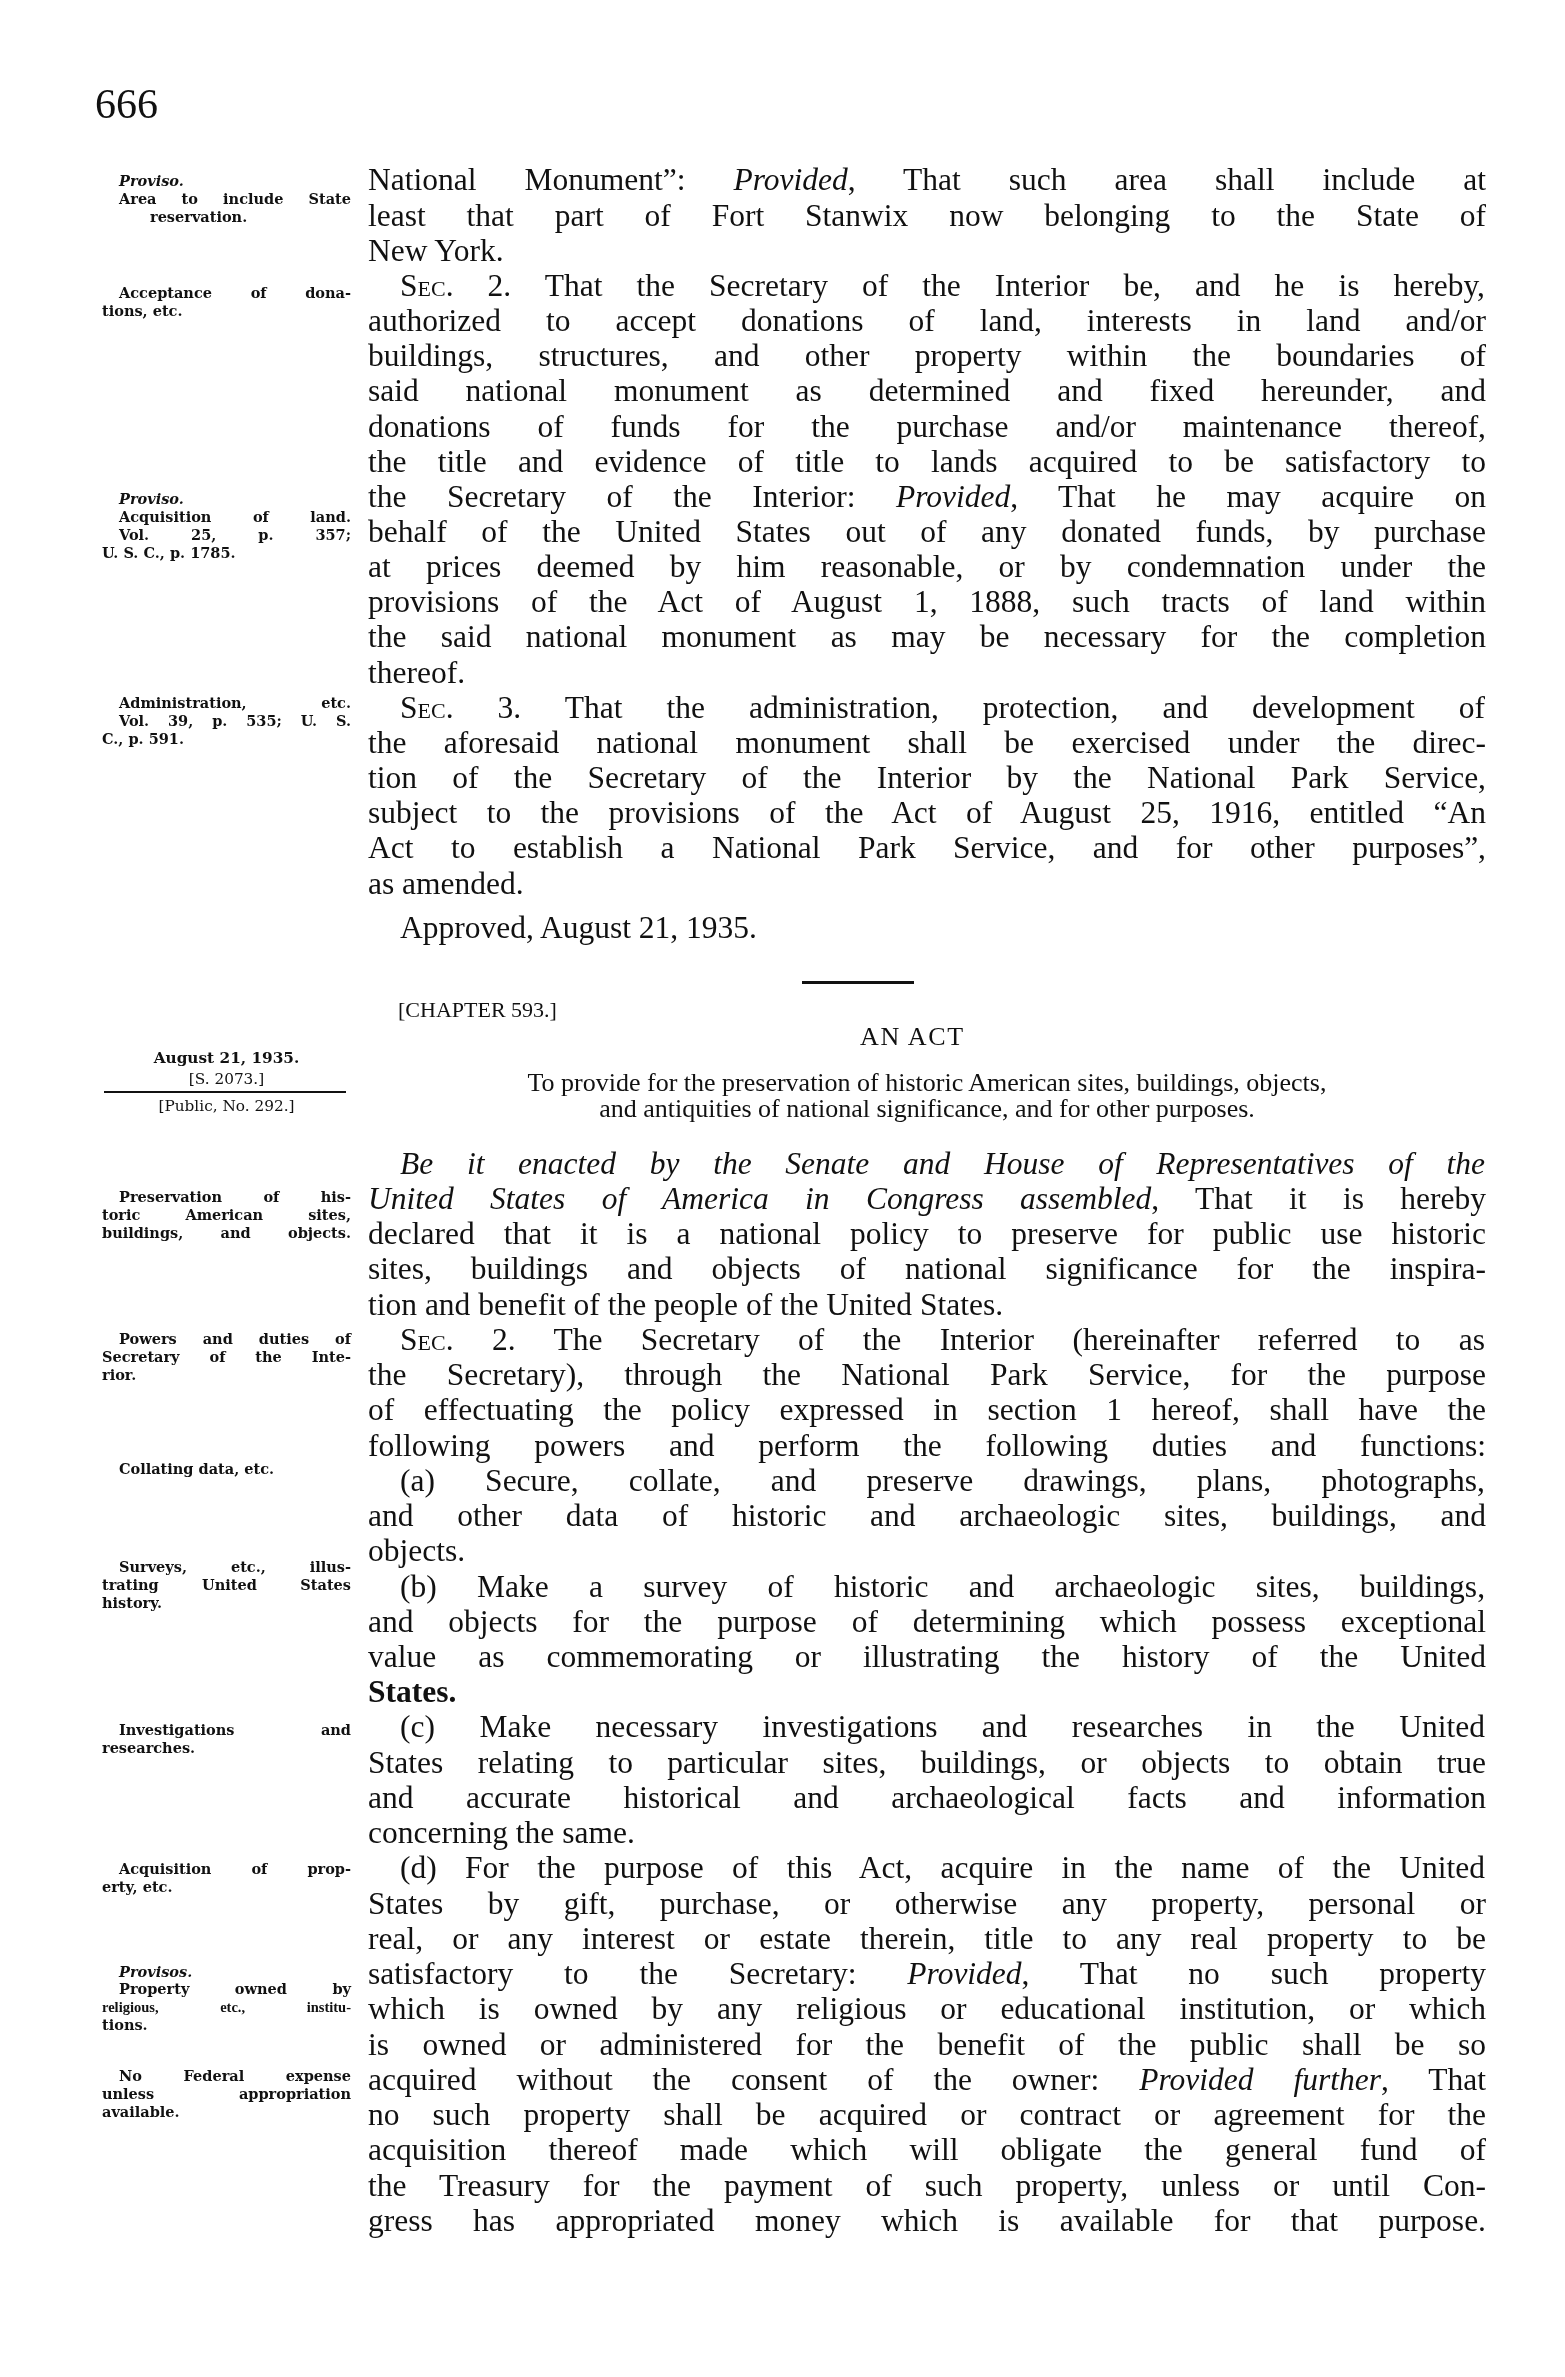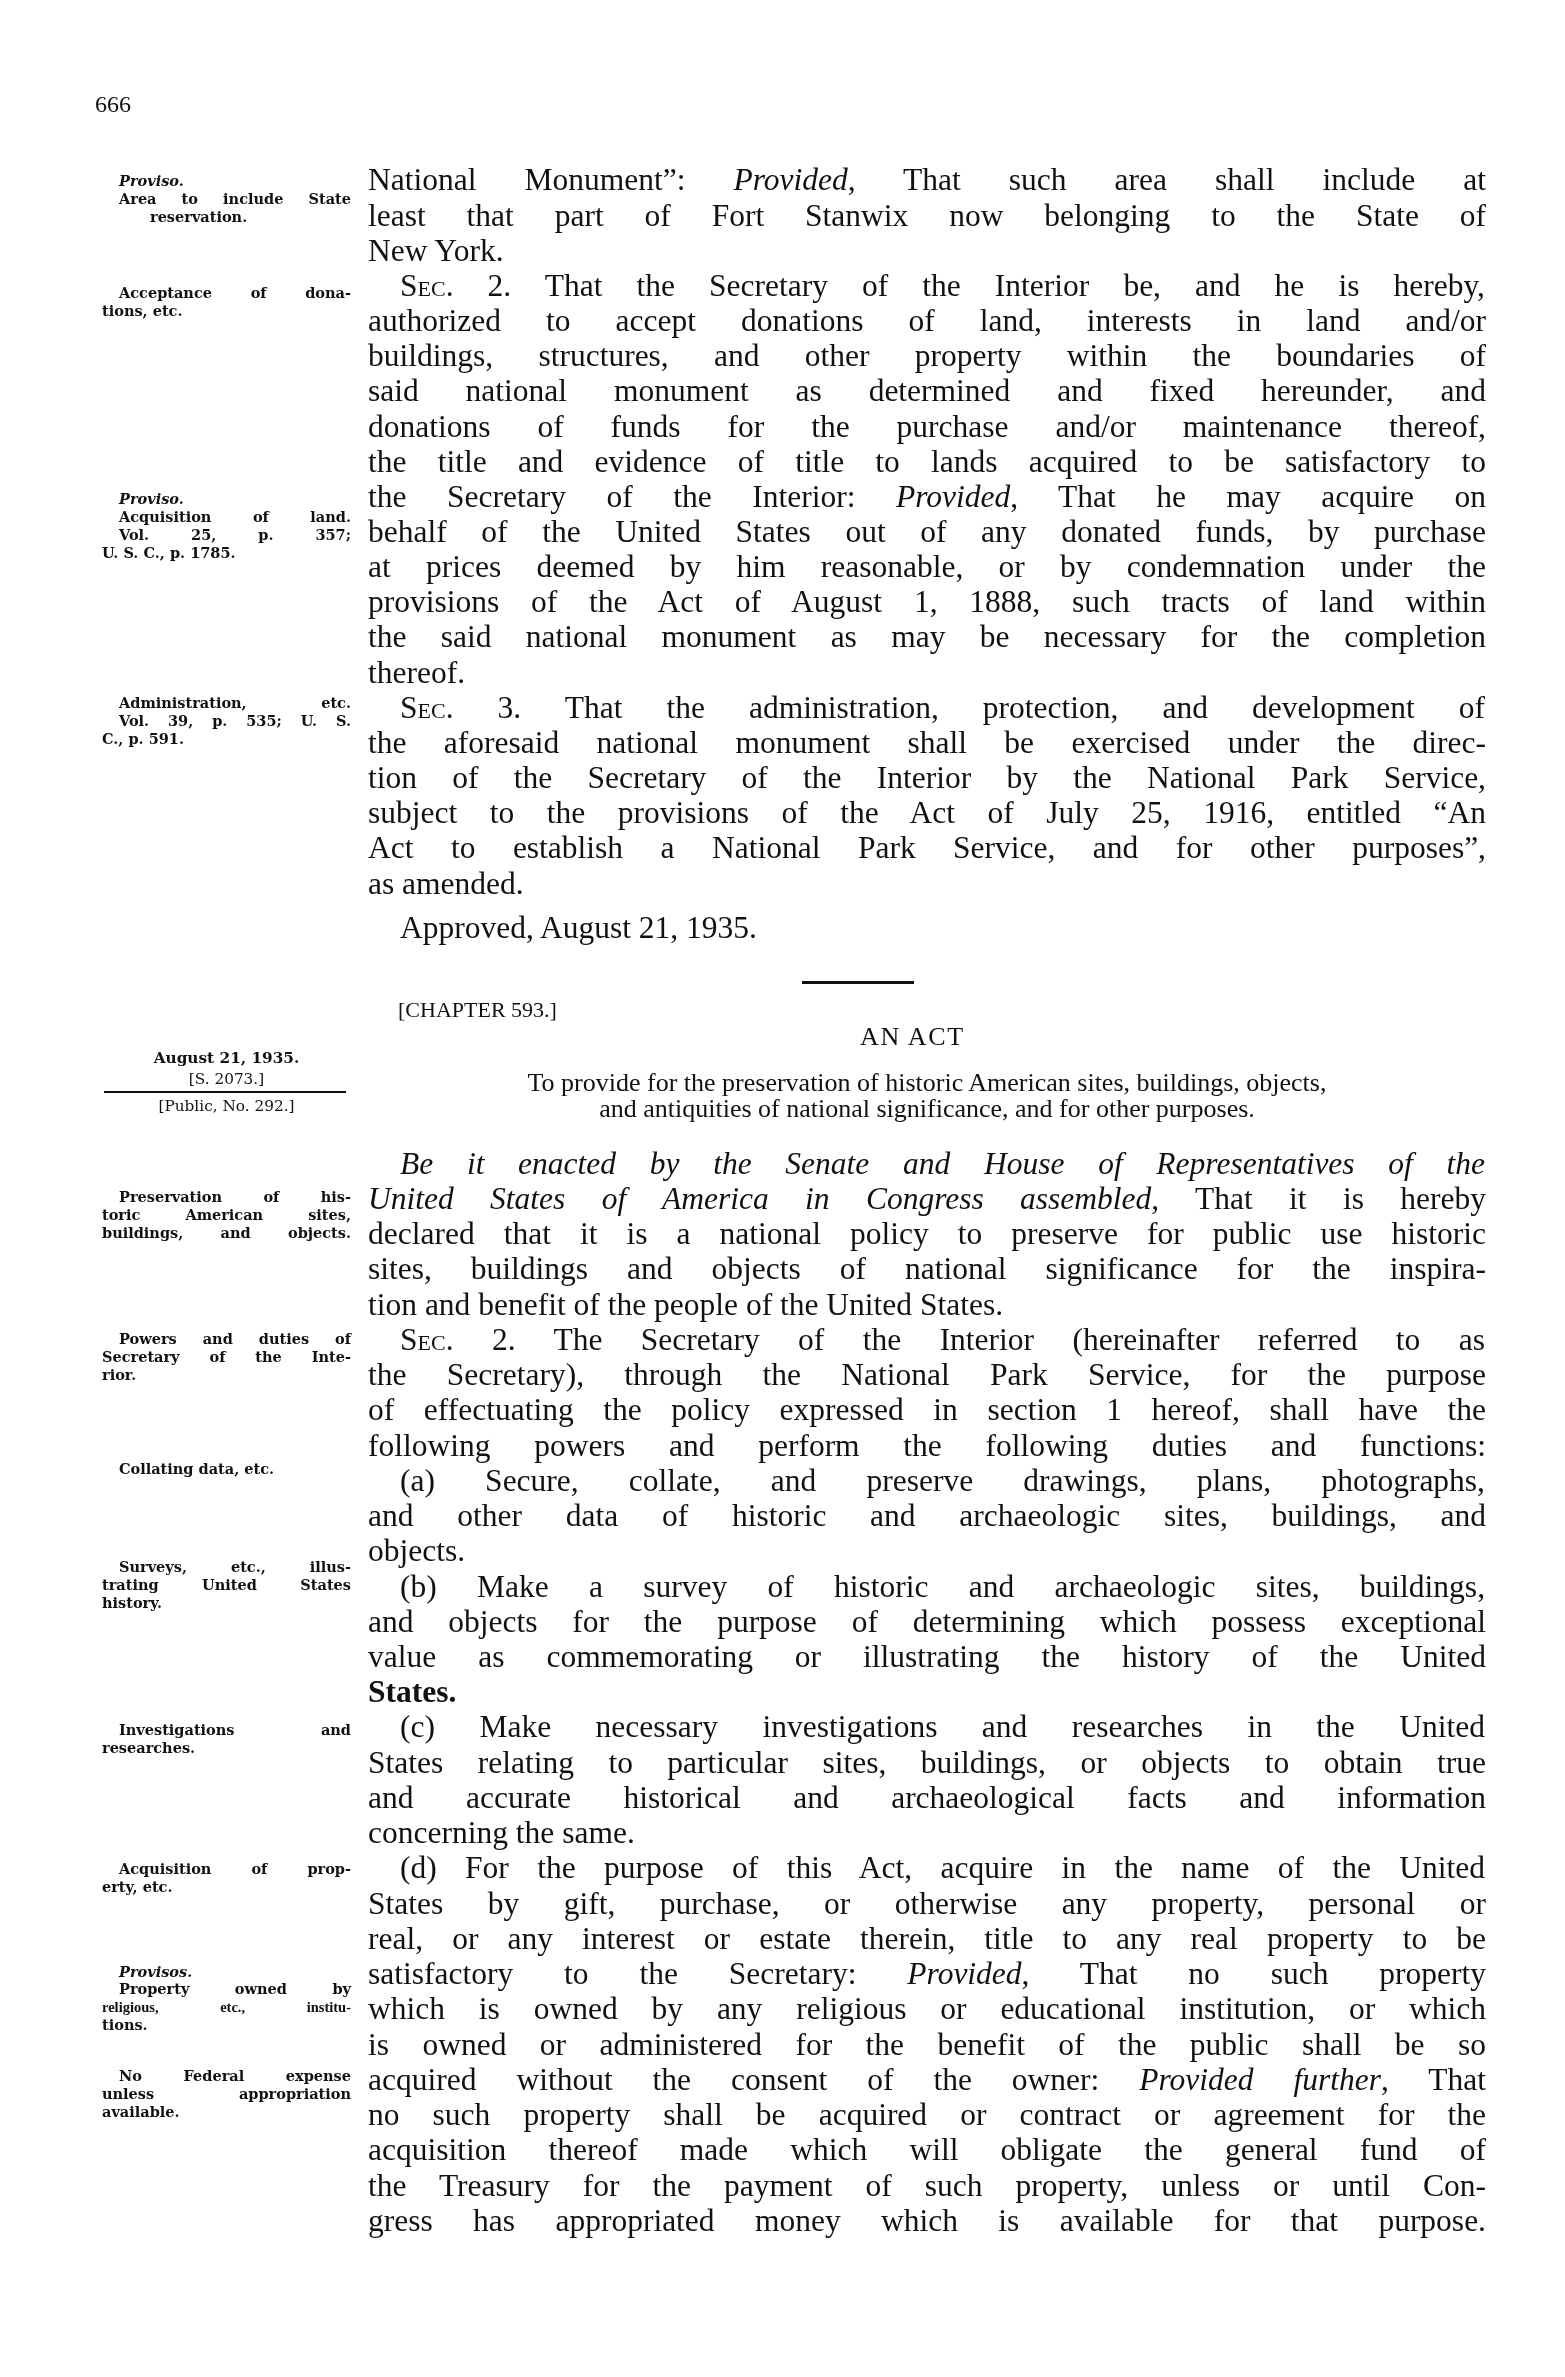--- a/index.html
+++ b/index.html
@@ -1,18 +1,18 @@
 <!DOCTYPE html>
 <html style="font-size:13.6px"><head>
 <meta charset="utf-8">
 <style>
   html, body { margin:0; padding:0; background:#ffffff; }
   body { width:1565px; height:2377px; position:relative; overflow:hidden; color:#111; }
   .page { position:absolute; left:0; top:0; width:1565px; height:2377px; }
-  .hdr { position:absolute; top:85px; height:39px; font-family:"Liberation Serif","DejaVu Serif",serif; font-size:24px; line-height:39px; white-space:nowrap; }
+  .hdr { position:absolute; top:85px; height:39px; font-family:"Liberation Serif","DejaVu Serif",serif; font-size:42px; line-height:39px; white-space:nowrap; }
   .hdr-num { left:95px; }
   .hdr-title { left:361px; width:1115px; text-align:justify; text-align-last:justify; letter-spacing:0.4px; }
   .ln { position:absolute; left:368px; width:1118px; height:36px; font-family:"Liberation Serif","DejaVu Serif",serif; font-size:31.5px; line-height:36px; white-space:nowrap; text-align:justify; text-align-last:justify; transform:translateY(-18px); }
   .ln.last { text-align-last:left; }
   .ln.ind { left:400px; width:1085px; }
   .ln i { font-style:italic; }
   .sc { font-variant:small-caps; }
   .mn { position:absolute; left:102px; width:249px; height:18px; font-family:"DejaVu Serif","Liberation Serif",serif; font-size:14.5px; line-height:18px; white-space:nowrap; text-align:justify; text-align-last:justify; font-weight:bold; transform:translateY(-8.5px); }
   .mn.ind { left:119px; width:232px; }
   .mn.last { text-align-last:left; }
@@ -40,21 +40,21 @@
       <div class="ln" style="top: 462px;"><span>the title and evidence of title to lands acquired to be satisfactory to</span></div>
       <div class="ln" style="top: 497px;"><span>the Secretary of the Interior: </span><i>Provided</i><span>, That he may acquire on</span></div>
       <div class="ln" style="top: 532px;"><span>behalf of the United States out of any donated funds, by purchase</span></div>
       <div class="ln" style="top: 567px;"><span>at prices deemed by him reasonable, or by condemnation under the</span></div>
       <div class="ln" style="top: 602px;"><span>provisions of the Act of August 1, 1888, such tracts of land within</span></div>
       <div class="ln" style="top: 637px;"><span>the said national monument as may be necessary for the completion</span></div>
       <div class="ln last" style="top: 673px;"><span>thereof.</span></div>
       <div class="ln ind" style="top: 708px;"><span class="sc">Sec.</span><span> 3. That the administration, protection, and development of</span></div>
       <div class="ln" style="top: 743px;"><span>the aforesaid national monument shall be exercised under the direc-</span></div>
       <div class="ln" style="top: 778px;"><span>tion of the Secretary of the Interior by the National Park Service,</span></div>
-      <div class="ln" style="top: 813px;"><span>subject to the provisions of the Act of July 25, 1916, entitled “An</span></div>
+      <div class="ln" style="top: 813px;"><span>subject to the provisions of the Act of August 25, 1916, entitled “An</span></div>
       <div class="ln" style="top: 848px;"><span>Act to establish a National Park Service, and for other purposes”,</span></div>
       <div class="ln last" style="top: 884px;"><span>as amended.</span></div>
     </div>
   <div class="ln last ind" id="approved" style="top:928px;">Approved, August 21, 1935.</div>
 
   <div class="rule" style="left:802px; top:981px; width:112px; height:2.6px;"></div>
 
   <div class="center-line" style="left:398px; top:1010px; font-size:22px;">[CHAPTER 593.]</div>
   <div class="center-line" style="left:860px; top:1037px; font-size:26px; letter-spacing:1.7px;">AN ACT</div>
   <div class="center-line" style="left:368px; width:1118px; text-align:center; top:1083px; font-size:26px;">To provide for the preservation of historic American sites, buildings, objects,</div>

